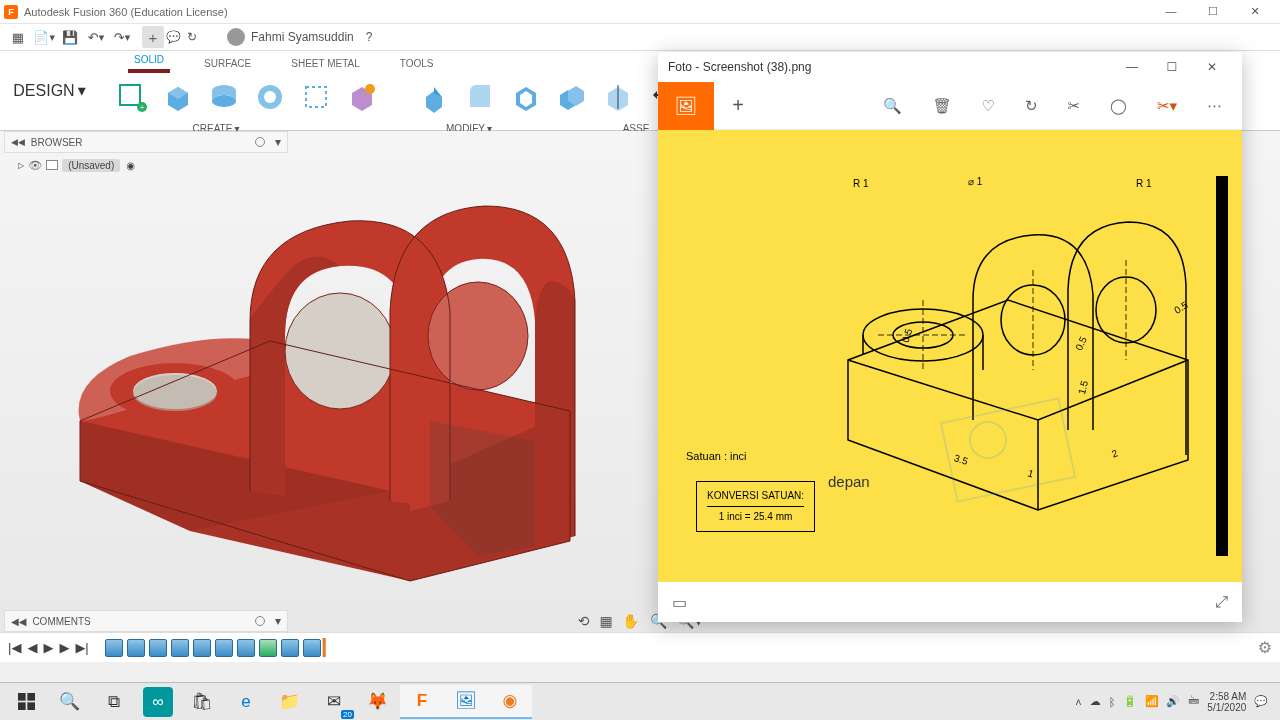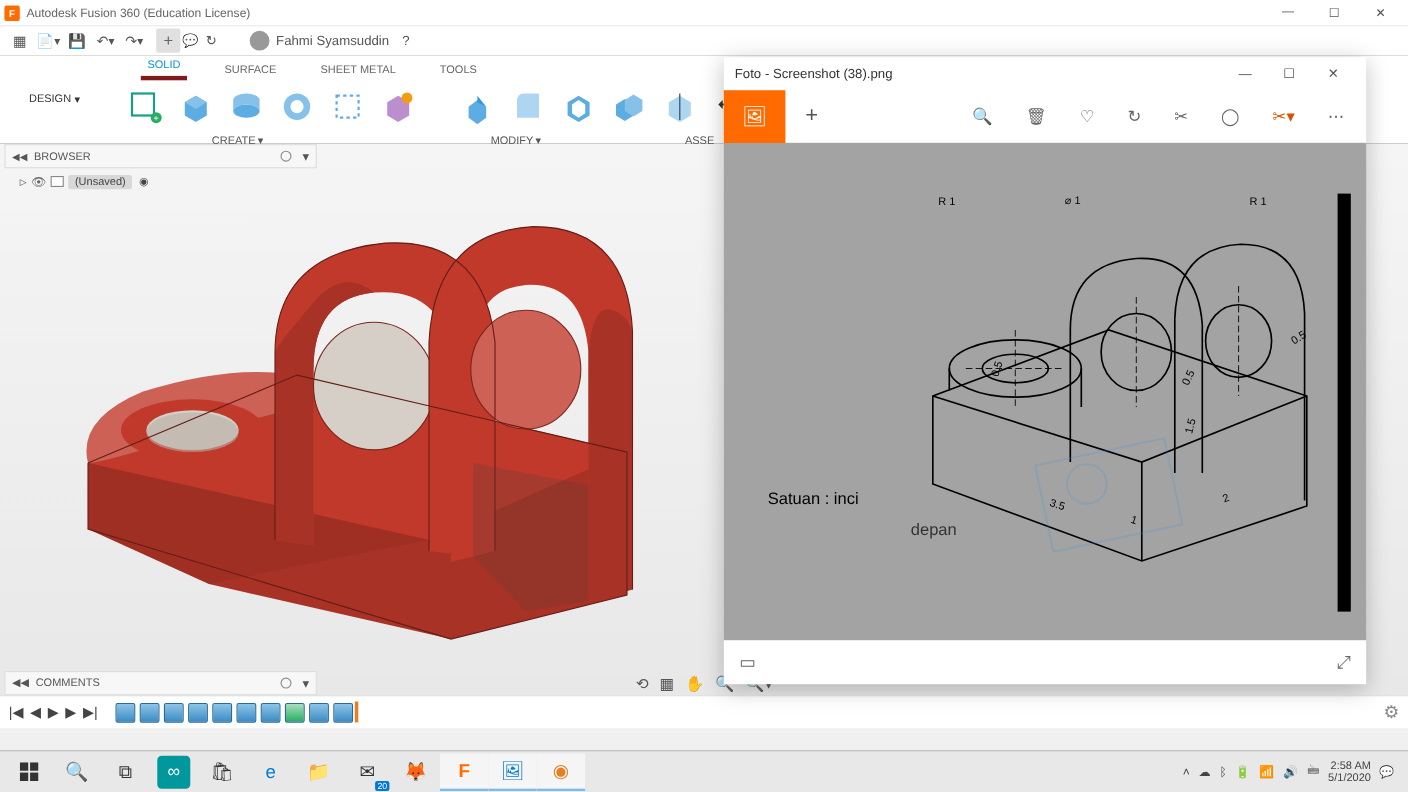--- a/index.html
+++ b/index.html
@@ -18,21 +18,21 @@
 .doc-tab .tab{display:flex;align-items:center;gap:6px;font-size:12px;color:#444}
 .doc-tab .cube{width:14px;height:14px}
 .qat .right{display:flex;align-items:center;gap:6px;font-size:12px;color:#555}
 .qat .close-x{font-size:14px;color:#888;margin-left:8px}
 .qat .plus-tab{width:22px;height:22px;background:#e0e0e0;display:flex;align-items:center;justify-content:center;color:#666;font-size:15px;border-radius:2px;margin-left:6px}
 .qat .user{display:flex;align-items:center;gap:6px;margin-left:24px}
 .qat .avatar{width:18px;height:18px;border-radius:50%;background:#999}
 
 
 .ribbon{height:80px;background:#fff;border-bottom:1px solid #ccc;display:flex}
-.design-btn{width:100px;display:flex;align-items:center;justify-content:center;font-size:10px;color:#333;gap:3px;border-right:1px solid transparent}
+.design-btn{width:100px;display:flex;align-items:center;justify-content:center;font-size:16px;color:#333;gap:3px;border-right:1px solid transparent}
 .ribbon-main{flex:1}
 .rtabs{height:22px;display:flex;gap:28px;padding-left:28px;font-size:10px;color:#666;align-items:flex-end}
 .rtabs .rt{padding:4px 6px}
 .rtabs .rt.active{color:#0696d7;border-bottom:4px solid #7f1d1d}
 .rtools{height:48px;display:flex;align-items:center;padding-left:14px;gap:10px}
 .rtool{width:36px;height:36px;display:flex;align-items:center;justify-content:center}
 .rtool svg{width:32px;height:32px}
 .rlabels{height:14px;display:flex;font-size:10px;color:#555}
 .rlabel{display:flex;align-items:center;justify-content:center;gap:2px}
 
@@ -74,28 +74,28 @@
 
 
 .photos{position:absolute;left:658px;top:52px;width:584px;height:570px;background:#fff;box-shadow:0 4px 20px rgba(0,0,0,.25);display:flex;flex-direction:column}
 .photos-title{height:30px;display:flex;align-items:center;padding:0 10px;font-size:12px;color:#333}
 .photos-title .wins{margin-left:auto;display:flex}
 .photos-title .wins span{width:40px;text-align:center;font-size:12px;color:#555}
 .photos-tools{height:48px;display:flex;align-items:center;border-bottom:1px solid #eee}
 .photos-tools .thumb{width:56px;height:48px;background:#ff6b00;display:flex;align-items:center;justify-content:center;color:#fff;font-size:18px}
 .photos-tools .add{width:48px;text-align:center;font-size:20px;color:#555}
 .photos-tools .mid{flex:1;display:flex;justify-content:flex-end;gap:30px;padding-right:20px;color:#666;font-size:15px}
-.photos-body{flex:1;position:relative;background:#a3a3a3}
+.photos-body{flex:1;position:relative;background:#fde047}
 .photos-foot{height:40px;display:flex;align-items:center;padding:0 14px;color:#666}
 .photos-foot .exp{margin-left:auto;font-size:16px}
 
 
 .refbox{position:absolute;left:38px;bottom:50px;border:1px solid #000;padding:6px 10px;font-size:10px;text-align:center;line-height:1.6}
 .refbox .hd{border-bottom:1px solid #000;padding-bottom:2px;margin-bottom:2px}
-.unit-label{position:absolute;left:40px;bottom:120px;font-size:15px}
+.unit-label{position:absolute;left:28px;bottom:120px;font-size:11px}
 .depan{position:absolute;left:170px;bottom:92px;font-size:15px;color:#333}
 .blackbar{position:absolute;right:14px;top:46px;width:12px;height:380px;background:#000}
 
 .dim{position:absolute;font-size:10px;color:#000}
 </style>
 </head>
 <body>
 
 <div class="titlebar">
   <div class="logo">F</div>
@@ -371,20 +371,24 @@
     <div class="dim" style="left:478px;top:48px">R 1</div>
     <div class="dim" style="left:242px;top:200px;transform:rotate(-72deg)">0.5</div>
     <div class="dim" style="left:416px;top:208px;transform:rotate(-65deg)">0.5</div>
     <div class="dim" style="left:516px;top:172px;transform:rotate(-32deg)">0.5</div>
     <div class="dim" style="left:418px;top:252px;transform:rotate(-76deg)">1.5</div>
     <div class="dim" style="left:454px;top:318px;transform:rotate(-20deg)">2</div>
     <div class="dim" style="left:370px;top:338px;transform:rotate(18deg)">1</div>
     <div class="dim" style="left:296px;top:324px;transform:rotate(18deg)">3.5</div>
 
     <div class="unit-label">Satuan : inci</div>
+    <div class="refbox">
+      <div class="hd">KONVERSI SATUAN:</div>
+      <div>1 inci = 25.4 mm</div>
+    </div>
     <div class="depan">depan</div>
   </div>
   <div class="photos-foot">
     <span>▭</span>
     <span class="exp">⤢</span>
   </div>
 </div>
 
 <div class="taskbar">
   <div class="tb">

